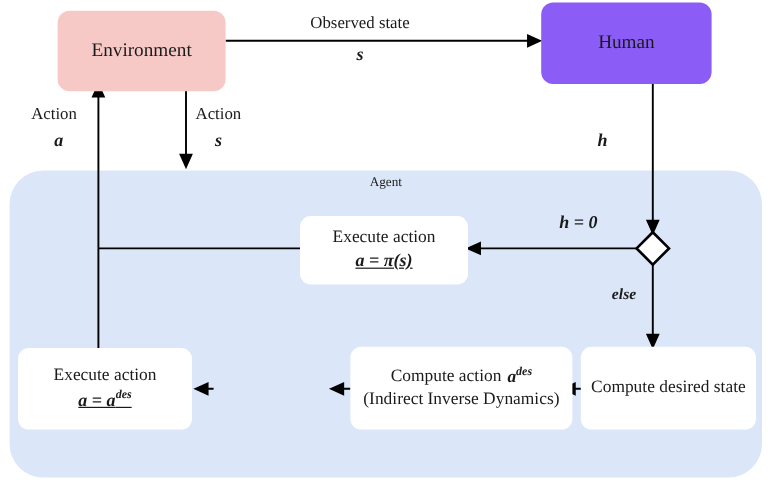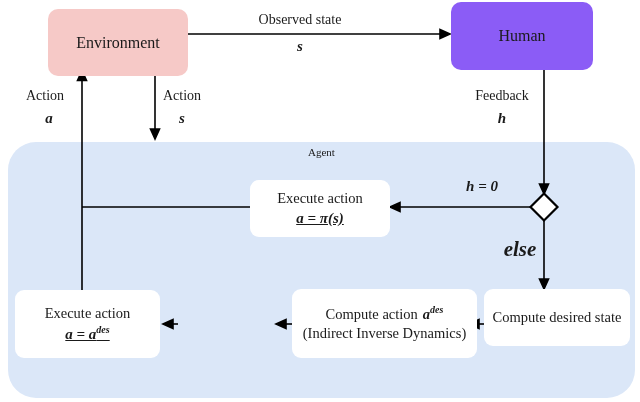--- a/index.html
+++ b/index.html
@@ -32,41 +32,41 @@
   
   .proc {
     display:flex; flex-direction:column; align-items:center; justify-content:center;
     background:#ffffff; border-radius:9px;
     font-size:14.5px; line-height:1.35;
   }
   .p-exec-pi  { left:250px; top:180px; width:140px; height:57px; }
   .p-exec-des { left:15px;  top:290px; width:145px; height:68px; }
   .p-update   { left:178px; top:289px; width:95px;  height:69px; }
   .p-compute-a{ left:292px; top:289px; width:185px; height:69px; }
-  .p-compute-s{ left:484px; top:289px; width:146px; height:57px; }
+  .p-compute-s{ left:484px; top:289px; width:146px; height:69px; }
 
   .math { font-style:italic; font-weight:600; font-size:15px;text-decoration:underline; }
   .math sup { font-size:10px; font-weight:700; }
   .mvar { font-style:italic; font-weight:700; }
   .mvar sup { font-size:10px; }
 
   
   .elabel { text-align:center; font-size:14px; }
   .esym   { text-align:center; font-size:15px; font-style:italic; font-weight:600; }
 
   .l-observed { left:220px; top:12px;  width:160px; }
   .s-observed { left:290px; top:38px;  width:20px; }
   .l-action   { left:10px;  top:88px;  width:70px; }
   .s-action   { left:39px;  top:110px; width:20px; }
   .l-state    { left:147px; top:88px;  width:70px; }
   .s-state    { left:172px; top:110px; width:20px; }
   .l-feedback { left:467px; top:88px;  width:70px; }
   .s-feedback { left:492px; top:110px; width:20px; }
   .l-hzero    { left:452px; top:178px; width:60px;  text-align:center; font-size:15px; font-style:italic; font-weight:600; }
-  .l-else     { left:495px; top:237px; width:50px;  text-align:center; font-size:21px; font-style:italic; font-weight:600; }
+  .l-else     { left:495px; top:237px; width:50px;  text-align:center; font-size:13px; font-style:italic; font-weight:600; }
 
   .gap { margin-left:5px; }
 </style>
 </head>
 <body>
 
 <div class="canvas">
 
   <div class="abs agent-box"></div>
   <div class="abs agent-title">Agent</div>
@@ -136,19 +136,18 @@
 
   <div class="abs elabel l-observed">Observed state</div>
   <div class="abs esym   s-observed">s</div>
 
   <div class="abs elabel l-action">Action</div>
   <div class="abs esym   s-action">a</div>
 
   <div class="abs elabel l-state">Action</div>
   <div class="abs esym   s-state">s</div>
 
-  <div class="abs elabel l-feedback">Feedback</div>
   <div class="abs esym   s-feedback">h</div>
 
   <div class="abs l-hzero">h = 0</div>
   <div class="abs l-else">else</div>
 
 </div>
 
 </body></html>

